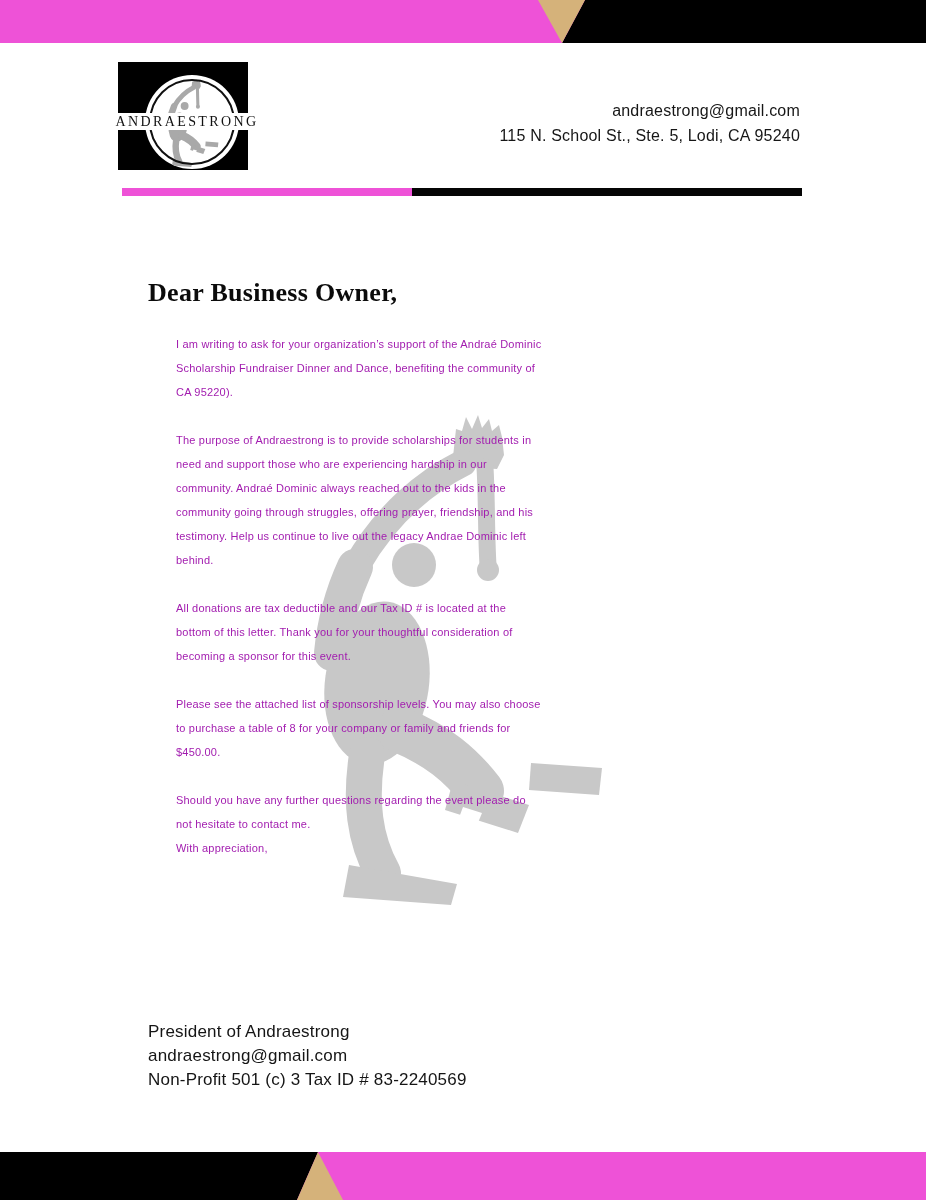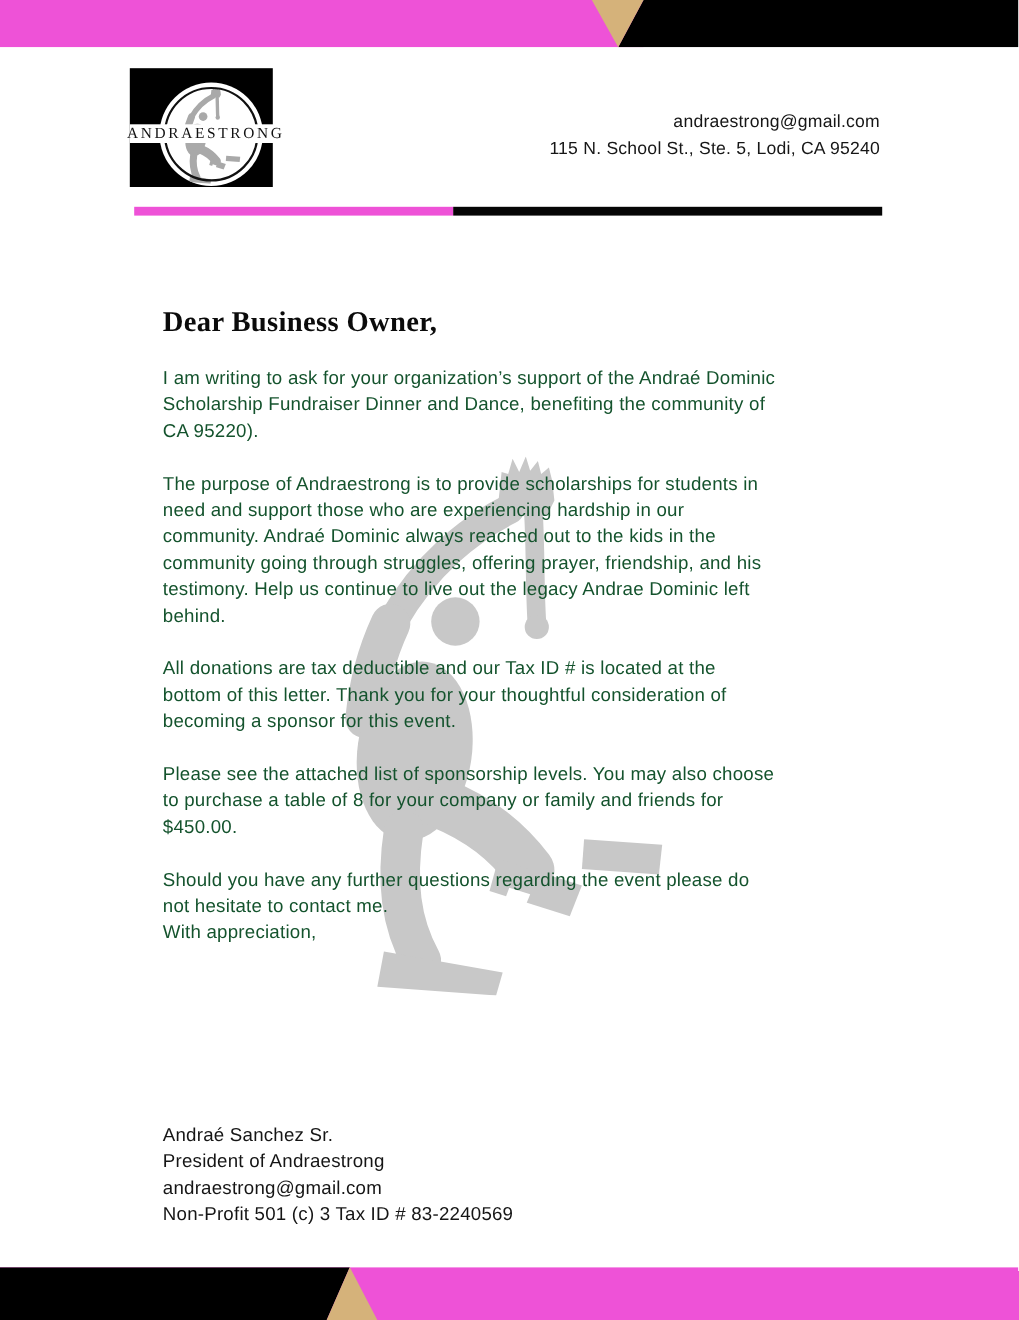--- a/index.html
+++ b/index.html
@@ -54,21 +54,21 @@
 
   
   .letter{ position:absolute; left:148px; top:0; width:660px; z-index:1; }
   .salutation{
     position:absolute; left:0; top:278px;
     font-family:Liberation Serif, serif; font-weight:bold;
     font-size:26px; letter-spacing:0.3px; color:#0b0b0b; white-space:nowrap;
   }
   .body-text{ position:absolute; left:0; top:332px; width:660px; }
   .para{ margin-bottom:24px; }
-  .para div{ font-size:17px; line-height:24px; letter-spacing:0.2px; color:#14532d; white-space:nowrap; }
+  .para div{ font-size:11px; line-height:24px; letter-spacing:0.2px; color:#a21caf; white-space:nowrap;margin-left:28px; }
   .signature{ position:absolute; left:0; top:1020px; }
   .signature div{ font-size:17px; line-height:24px; letter-spacing:0.2px; color:#151515; white-space:nowrap; }
 </style>
 </head>
 <body>
 
 <svg width="0" height="0" style="position:absolute">
   <defs>
     <g id="jumper">
 
@@ -163,21 +163,20 @@
         <div>$450.00.</div>
       </div>
       <div class="para">
         <div>Should you have any further questions regarding the event please do</div>
         <div>not hesitate to contact me.</div>
         <div>With appreciation,</div>
       </div>
     </div>
 
     <div class="signature">
-      <div>Andraé Sanchez Sr.</div>
       <div>President of Andraestrong</div>
       <div>andraestrong@gmail.com</div>
       <div>Non-Profit 501 (c) 3 Tax ID # 83-2240569</div>
     </div>
   </div>
 
   <div class="banner-bottom">
     <svg width="926" height="48" viewBox="0 0 926 48">
       <rect x="0" y="0" width="926" height="48" fill="#ee52d7"></rect>
       <polygon points="0,0 318,0 297,48 0,48" fill="#000000"></polygon>

